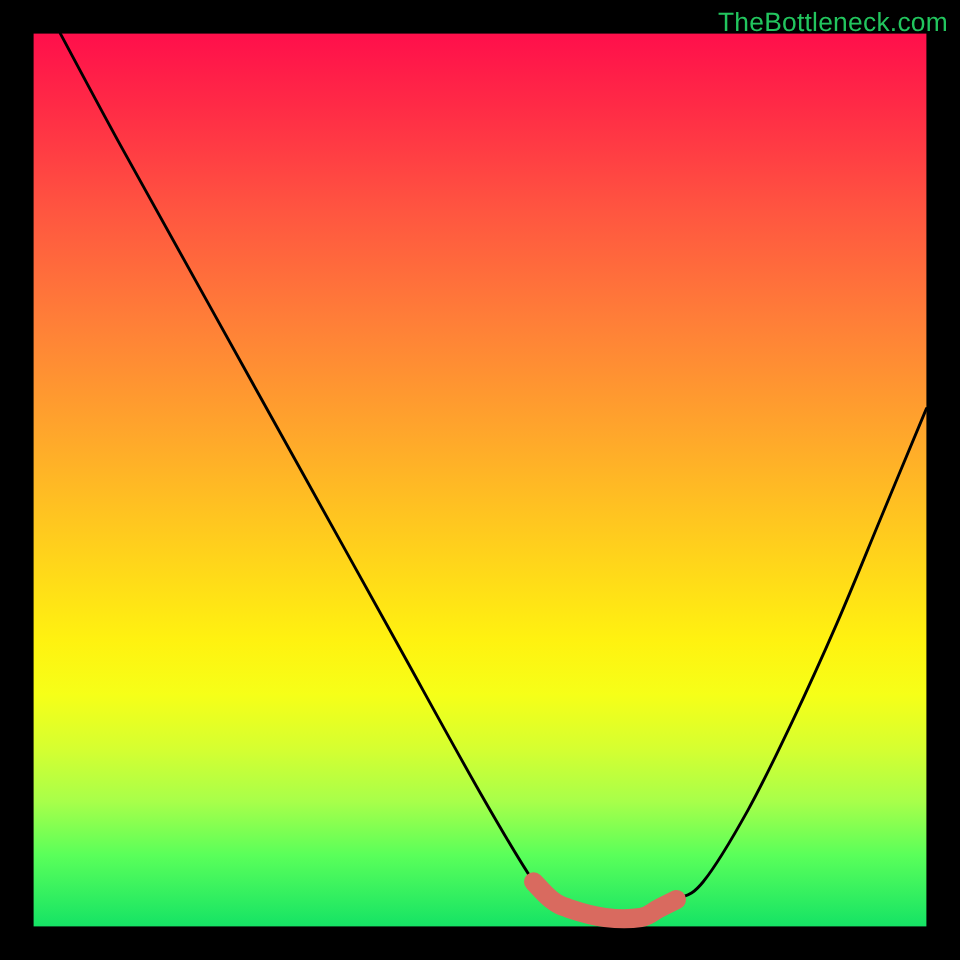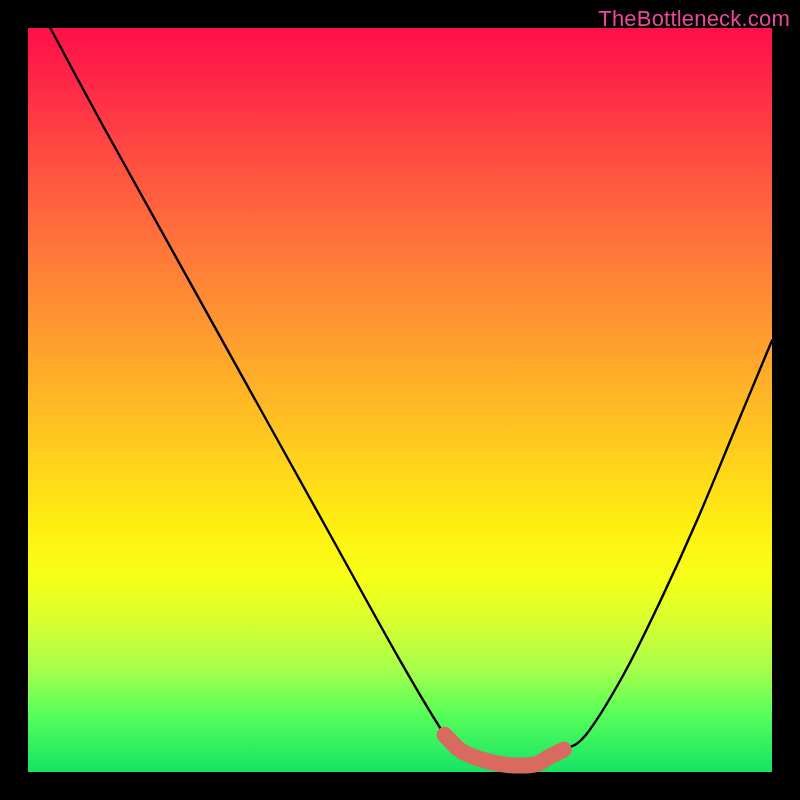--- a/index.html
+++ b/index.html
@@ -37,21 +37,21 @@
       #d6ff30 80%,
       #a8ff4a 86%,
       #5aff5a 92%,
       #15e365 100%
     );
   }
   .watermark {
     position: absolute;
     top: 6px;
     right: 10px;
-    color: #ec4899;
+    color: #22c55e;
     font-size: 22px;
     font-weight: 500;
     letter-spacing: 0.2px;
     user-select: none;
   }
   svg.overlay {
     position: absolute;
     left: 0;
     top: 0;
     width: 744px;

